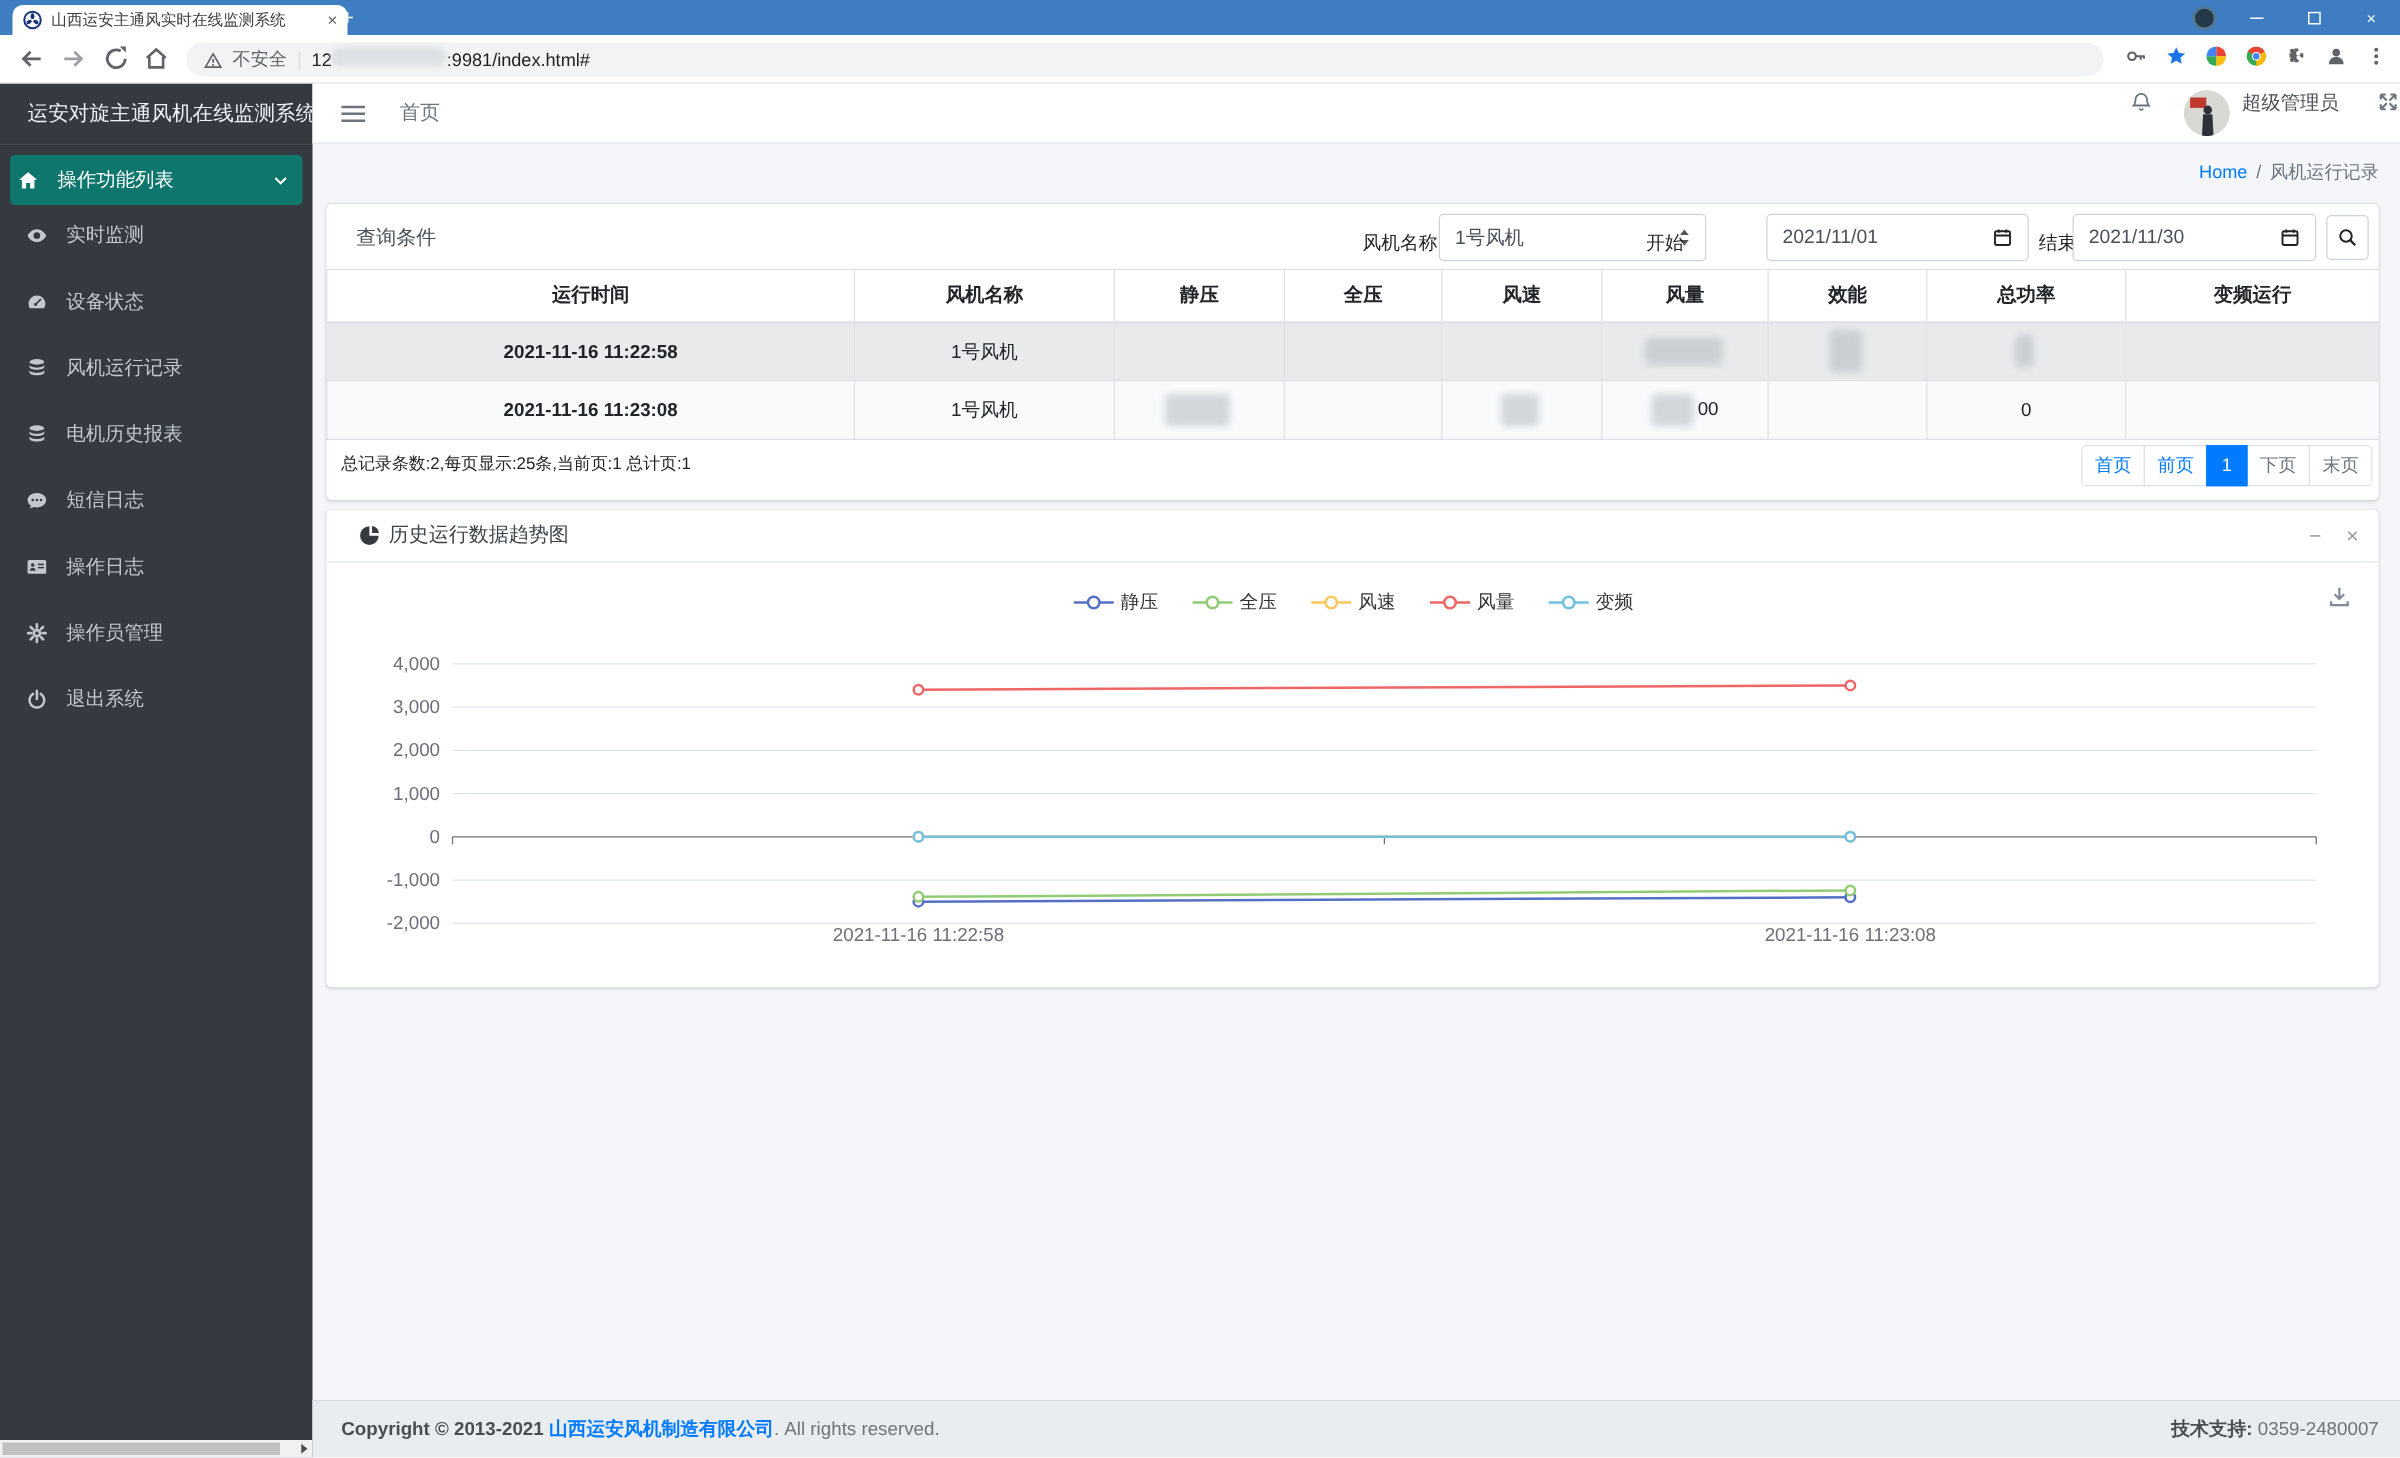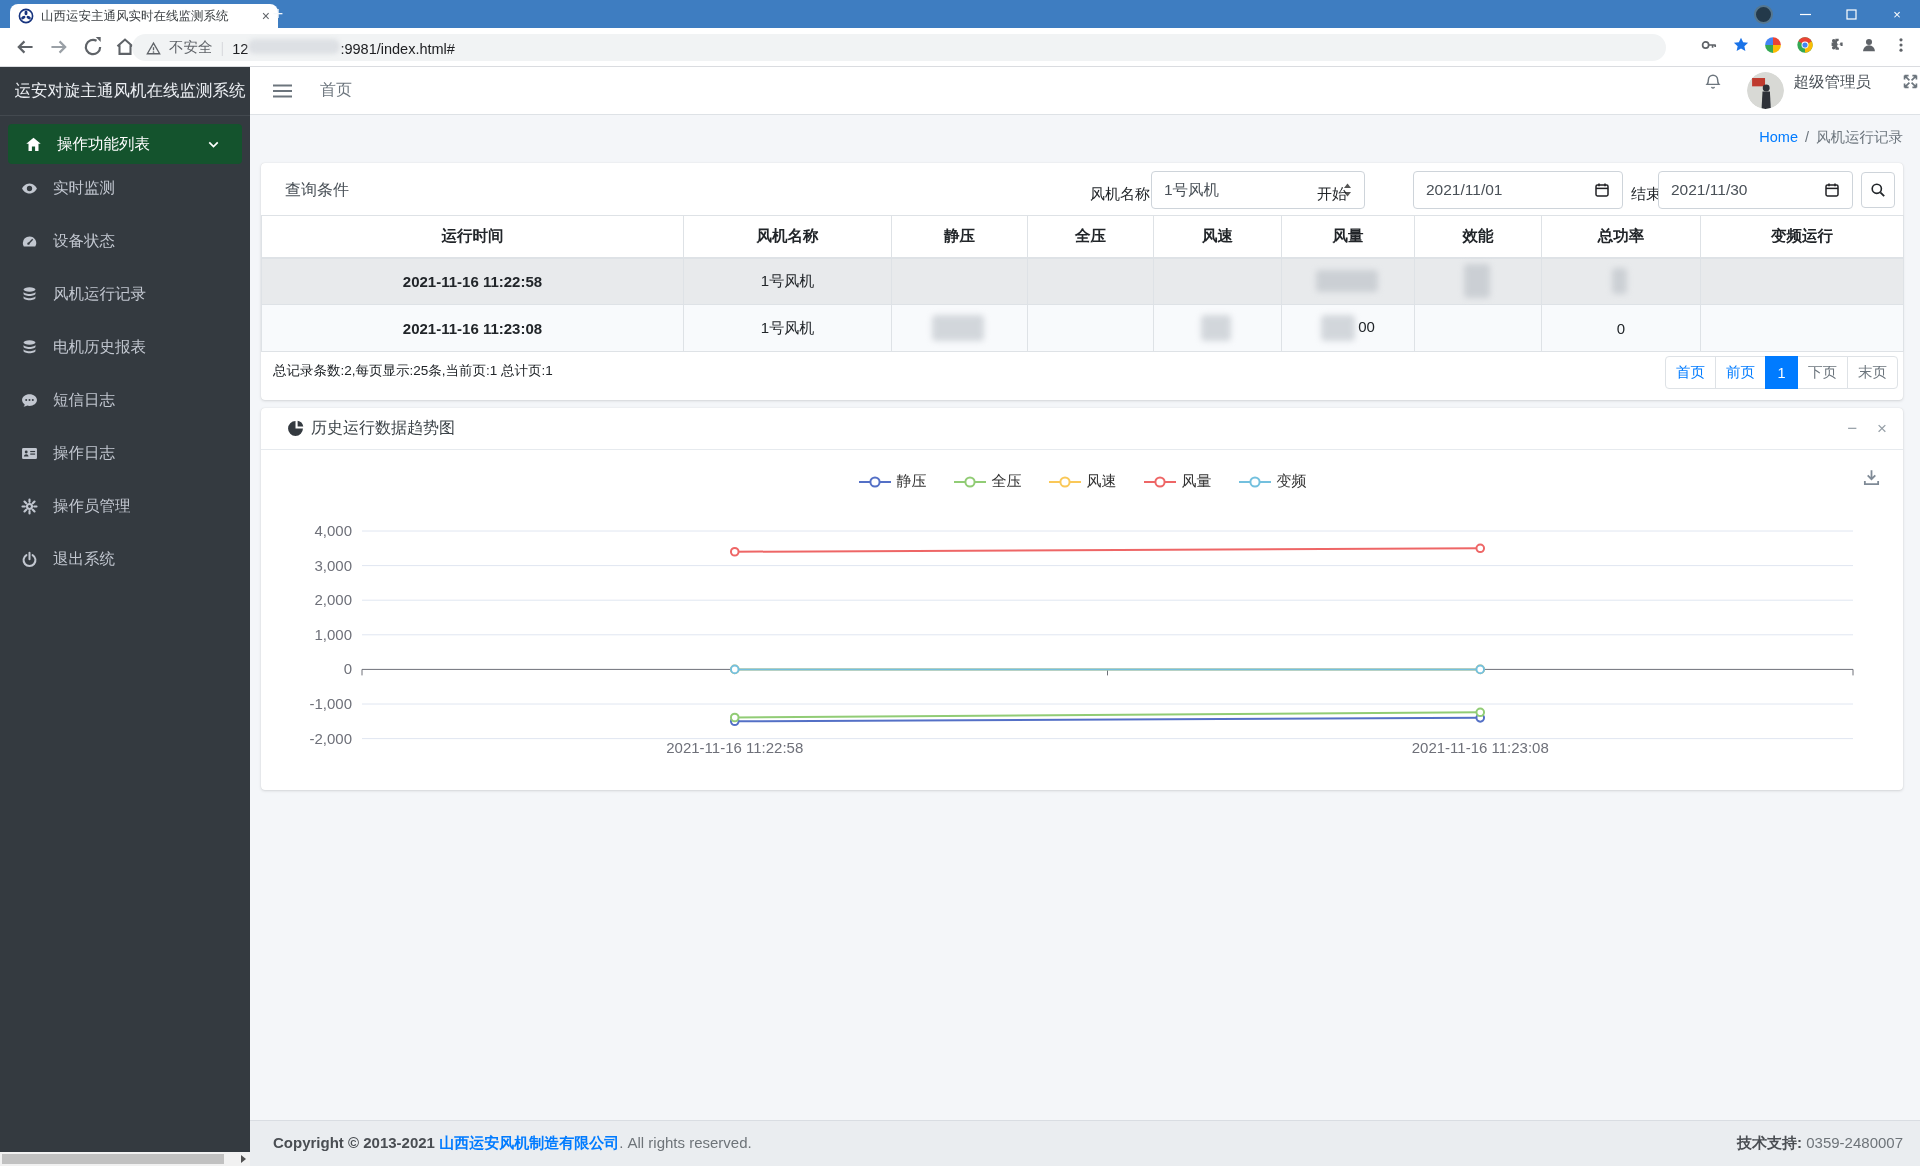--- a/index.html
+++ b/index.html
@@ -12,33 +12,33 @@
   .tabbar { position:absolute; left:0; top:0; width:1920px; height:28px; background:#3e7dc1; }
   .tab { position:absolute; left:10px; top:4px; width:268px; height:24px; background:#ffffff; border-radius:8px 8px 0 0; display:flex; align-items:center; gap:7px; padding:0 8px; }
   .tab-title { flex:1; font-size:12.5px; color:#3c4043; white-space:nowrap; overflow:hidden; }
   .tab-close { color:#5f6368; font-size:14px; line-height:1; }
   .newtab { position:absolute; left:266px; top:2px; width:24px; height:24px; color:#f4f8fc; font-size:18px; text-align:center; line-height:24px; }
   .profile-badge { position:absolute; left:1754px; top:5px; width:19px; height:19px; border-radius:50%; background:#23394a; border:2px solid #5b7purple; border:2px solid #56778f; }
   .winbtns { position:absolute; right:0; top:0; height:28px; display:flex; }
   .winbtn { width:46px; height:28px; display:flex; align-items:center; justify-content:center; color:#fff; font-size:13px; }
   .addressbar { position:absolute; left:0; top:28px; width:1920px; height:39px; background:#fff; border-bottom:1px solid #dadce0; }
   .nav-ic { position:absolute; top:8px; width:22px; height:22px; }
-  .omnibox { position:absolute; left:132px; top:6px; width:1534px; height:27px; background:#f1f3f4; border-radius:14px; display:flex; align-items:center; gap:8px; padding:0 14px; font-size:14.5px; color:#202124; }
+  .omnibox { position:absolute; left:149px; top:6px; width:1534px; height:27px; background:#f1f3f4; border-radius:14px; display:flex; align-items:center; gap:8px; padding:0 14px; font-size:14.5px; color:#202124; }
   .sec-label { color:#5f6368; }
   .omni-div { color:#dadce0; }
   .url-blur { display:inline-block; width:92px; height:15px; background:#dde0e4; border-radius:7px; filter:blur(2px); }
   .addr-right { position:absolute; right:10px; top:8px; display:flex; gap:14px; align-items:center; }
   .addr-right span { width:18px; height:18px; display:inline-block; }
 
   
   .sidebar { position:absolute; left:0; top:67px; width:250px; height:1099px; background:#343a40; overflow:hidden; }
-  .brand { height:49px; display:flex; align-items:center; gap:10px; padding:0 12px; border-bottom:1px solid rgba(255,255,255,.08);justify-content:center; }
+  .brand { height:49px; display:flex; align-items:center; gap:10px; padding:0 12px; border-bottom:1px solid rgba(255,255,255,.08); }
   .brand-text { color:#eceff3; font-size:16.5px; white-space:nowrap; }
   .nav { padding:8px; }
-  .nav-parent { height:40px; background:#14532d; border-radius:4px; color:#fff; display:flex; align-items:center; gap:12px; padding:0 17px; font-size:15.5px; margin-bottom:4px; }
+  .nav-parent { height:40px; background:#0f766e; border-radius:4px; color:#fff; display:flex; align-items:center; gap:12px; padding:0 6px; font-size:15.5px; margin-bottom:4px; }
   .nav-parent .grow { flex:1; }
   .nav-item { height:40px; margin-bottom:13px; display:flex; align-items:center; gap:12px; padding:0 13px; color:#c2c7d0; font-size:15.5px; }
   .nav-item:first-child { margin-top:0; }
   .nav icon, .nav-icon { width:20px; height:17px; }
   .nav-icon svg, .nav-parent .pi svg { width:17px; height:17px; }
   .pi { width:20px; height:17px; }
   .side-hscroll { position:absolute; left:0; bottom:0; width:250px; height:14px; background:#f1f1f1; }
   .side-thumb { position:absolute; left:2px; top:2px; width:222px; height:10px; background:#c1c1c1; }
   .side-arrow { position:absolute; right:0; top:0; width:14px; height:14px; display:flex; align-items:center; justify-content:center; }
   .side-arrow i { width:0; height:0; border-left:5px solid #505050; border-top:4px solid transparent; border-bottom:4px solid transparent; }

